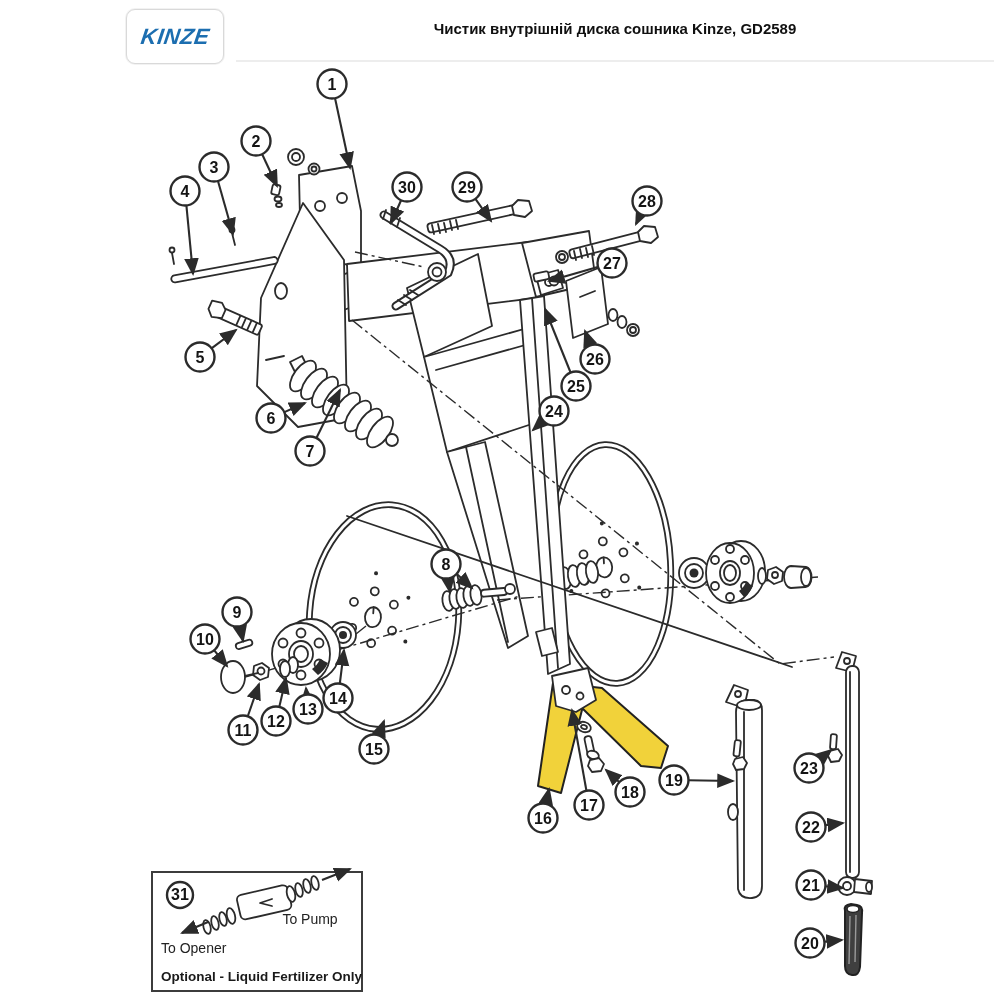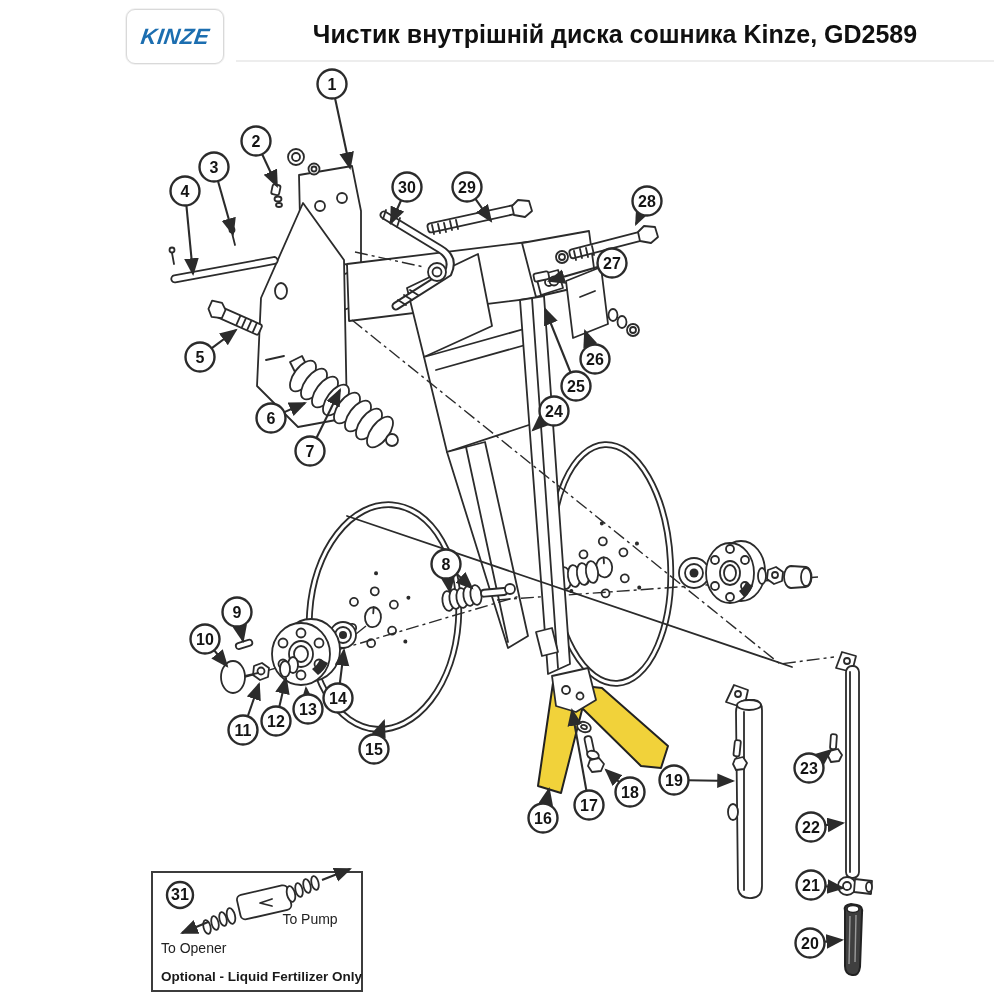--- a/index.html
+++ b/index.html
@@ -10,21 +10,21 @@
     background:#fff;border:1.5px solid #d9d9d9;border-radius:9px;
     display:flex;align-items:center;justify-content:center;
     box-shadow:0 0 0 1px #f2f2f2;
   }
   .logo-text{
     font-weight:bold;font-style:italic;font-size:22px;letter-spacing:.5px;
     color:#1c6eb0;transform:skewX(-8deg);
   }
   .page-title{
     position:absolute;left:240px;top:20px;width:750px;text-align:center;
-    font-size:25px;font-weight:bold;color:#101010;white-space:nowrap;
+    font-size:15px;font-weight:bold;color:#101010;white-space:nowrap;
   }
   .header-rule{position:absolute;left:236px;top:60px;width:758px;height:2px;background:#ededed;}
   svg text{font-family:"Liberation Sans",sans-serif;}
   .callout-circle{fill:#ffffff;stroke:#2b2b2b;stroke-width:2.4;}
   .callout-num{font-size:16px;font-weight:bold;fill:#141414;text-anchor:middle;}
   .leader{stroke:#2b2b2b;stroke-width:2.1;fill:none;}
   .ln{stroke:#2b2b2b;stroke-width:1.8;fill:none;stroke-linejoin:round;stroke-linecap:round;}
   .pc{stroke:#2b2b2b;stroke-width:1.8;fill:#ffffff;stroke-linejoin:round;}
   .dd{stroke:#2b2b2b;stroke-width:1.4;fill:none;stroke-dasharray:13 4 3 4;}
   .inset-label{font-size:14px;fill:#222;}

